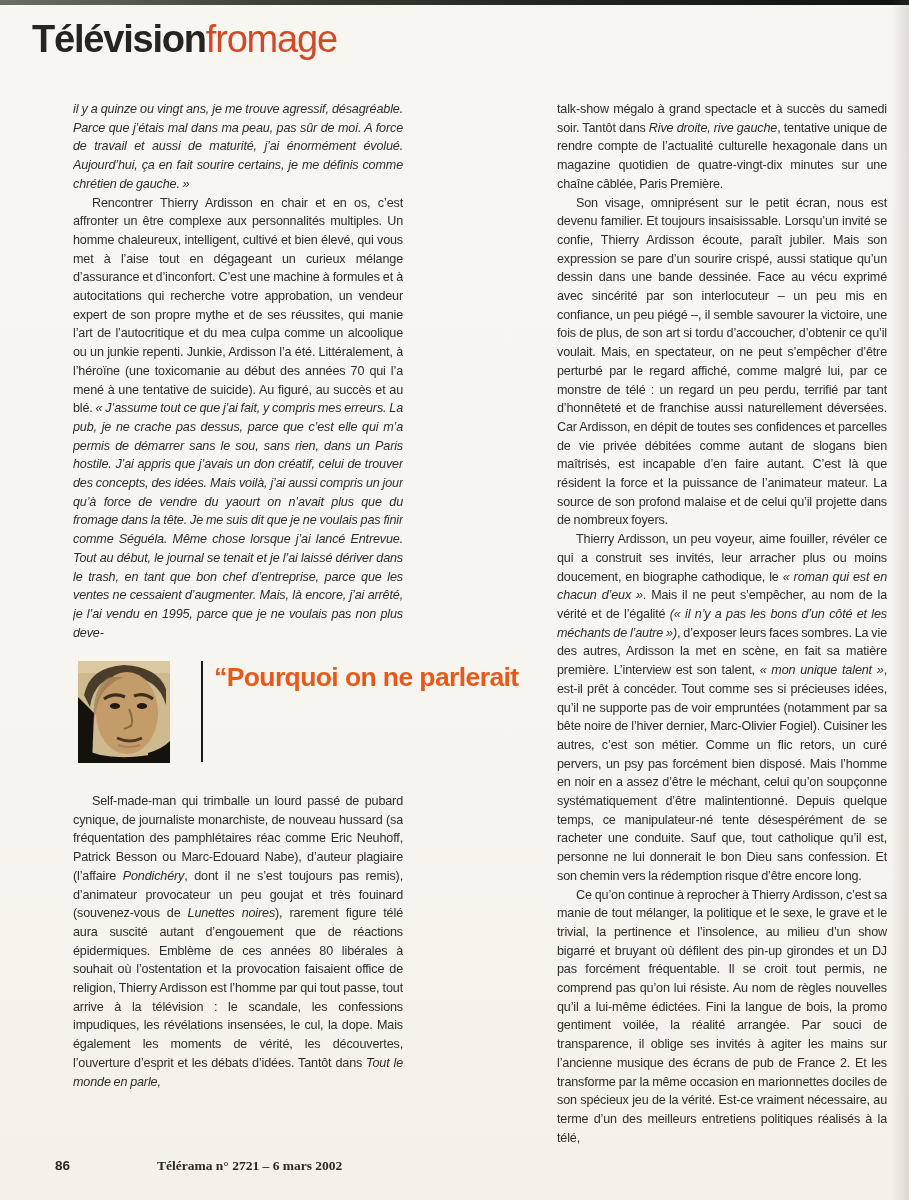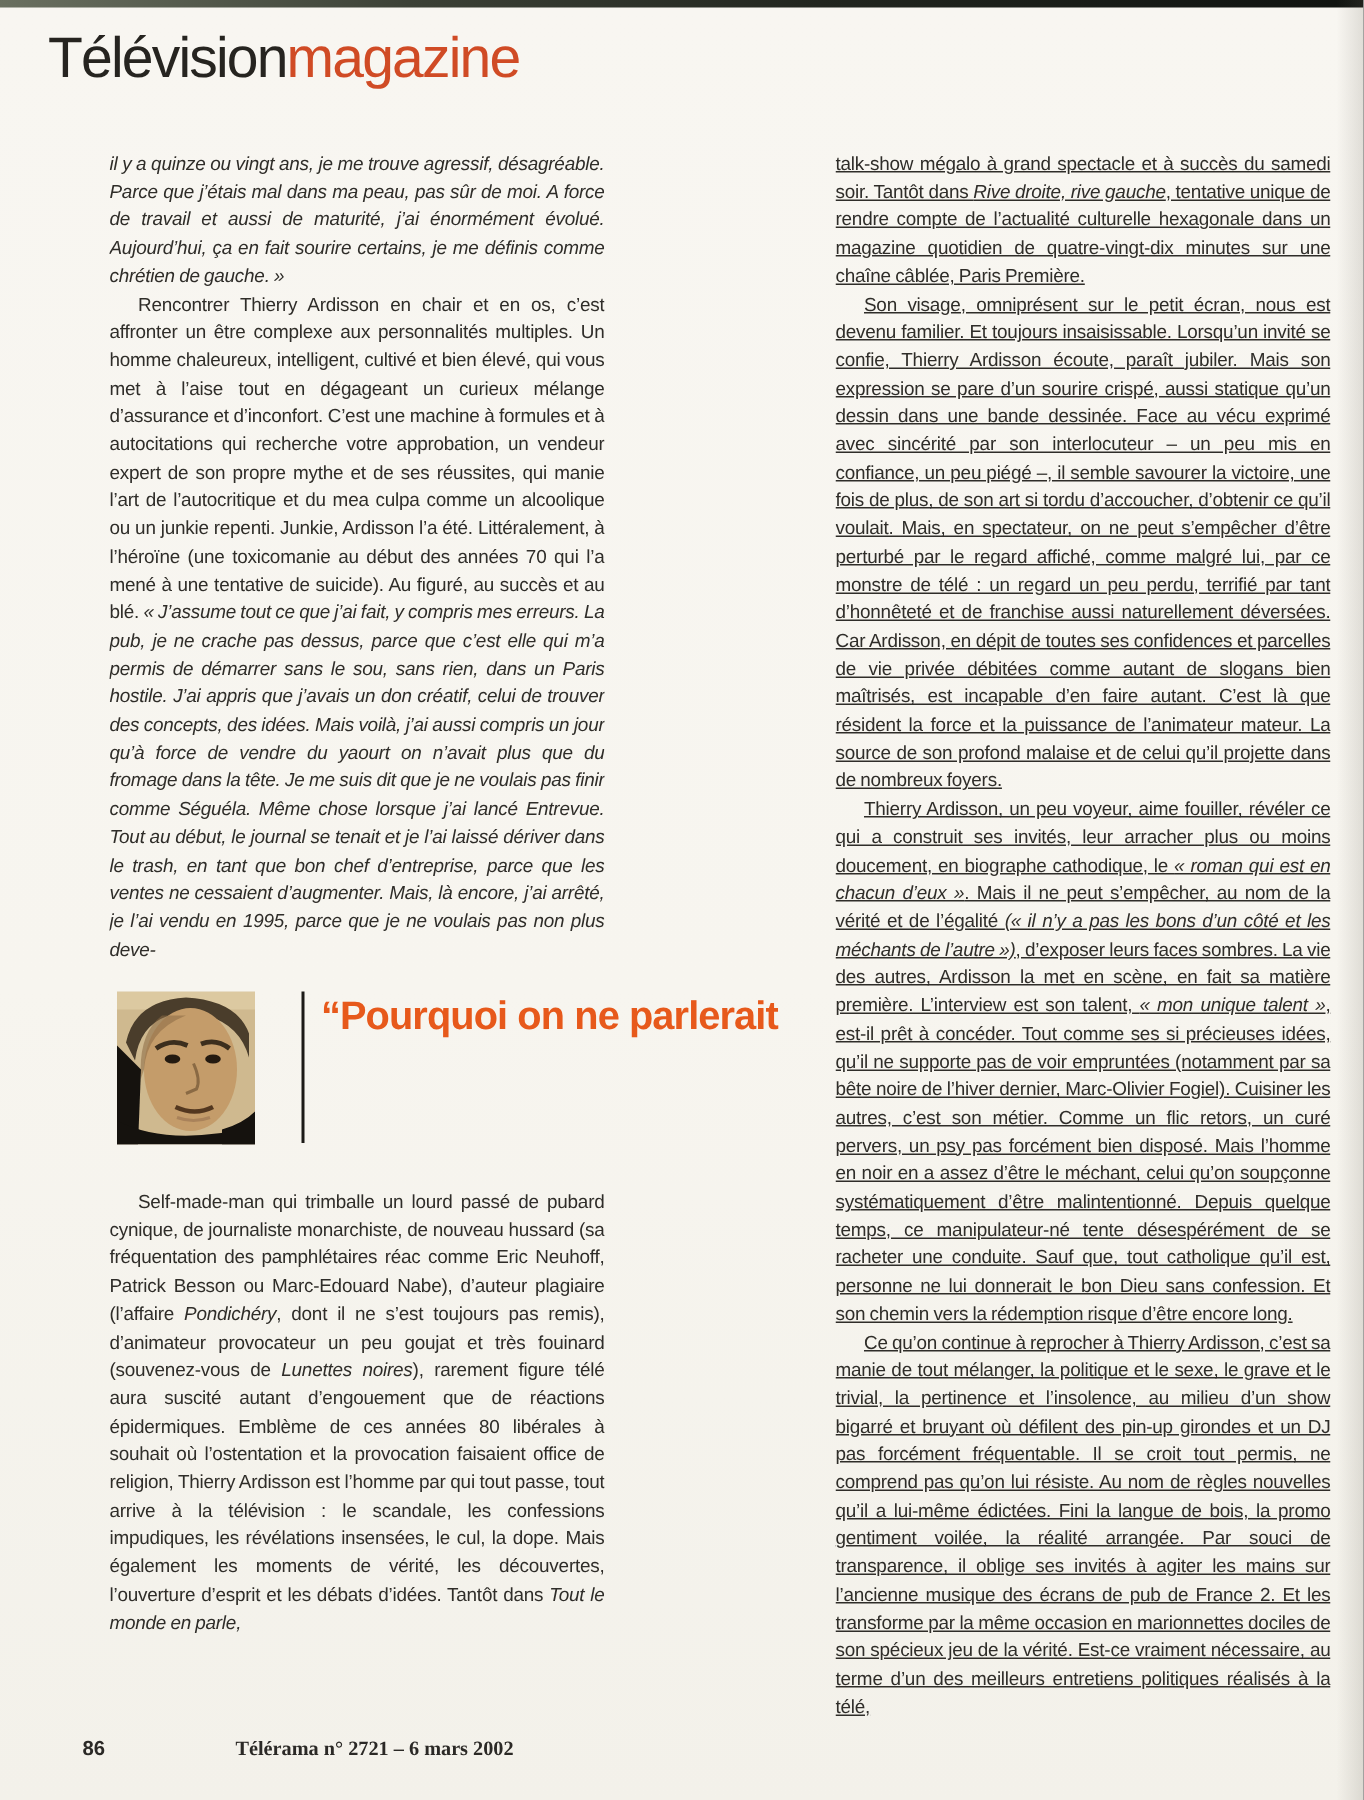--- a/index.html
+++ b/index.html
@@ -12,32 +12,32 @@
   .scan-top-edge{
     position:absolute;top:0;left:0;width:100%;height:5px;
     background:linear-gradient(90deg,#6a7060 0%,#3c4136 30%,#22261f 60%,#101310 100%);
   }
   .right-edge-shade{
     position:absolute;top:0;right:0;width:18px;height:100%;
     background:linear-gradient(90deg,rgba(110,105,95,0) 0%,rgba(110,105,95,0.18) 100%);
     pointer-events:none;
   }
   .masthead{position:absolute;left:32px;top:20px;font-size:38px;letter-spacing:-1.2px;line-height:1;}
-  .mh-black{font-weight:400;color:#262420;}
+  .mh-black{font-weight:700;color:#262420;}
   .mh-orange{font-weight:400;color:#d04b25;}
 
   .col{
     position:absolute;width:330px;
     font-size:12.6px;line-height:18.7px;
     letter-spacing:-0.15px;word-spacing:-0.5px;
     color:#2f2d29;text-align:justify;
   }
   .col-left-top{left:73px;top:100px;height:561px;overflow:hidden;}
   .col-left-bottom{left:73px;top:792px;height:366px;overflow:hidden;}
-  .col-right{left:557px;top:100px;height:1078px;overflow:hidden;text-decoration:underline;}
+  .col-right{left:557px;top:100px;height:1078px;overflow:hidden;}
 
   .para{margin:0;}
   .para.indent{text-indent:19px;}
   .para.has-arrow{position:relative;}
   .it{font-style:italic;}
 
   .quote-figure{position:absolute;left:78px;top:661px;margin:0;display:flex;align-items:flex-start;}
   .photo{width:92px;height:102px;flex:0 0 auto;font-size:0;}
   .vrule{width:2px;height:101px;background:#1c1a17;margin-left:31px;flex:0 0 auto;}
   .pull-quote{
@@ -52,21 +52,21 @@
   .issue{margin-left:14px;font-family:Liberation Serif, serif;}
 </style>
 </head>
 <body>
 
 <div class="page">
 
   <div class="scan-top-edge"></div>
 
   <div class="masthead">
-    <span class="mh-black">Télévision</span><span class="mh-orange">magazine</span>
+    <span class="mh-black">Télévision</span><span class="mh-orange">fromage</span>
   </div>
 
   <section class="col col-left-top">
       <p class="para has-arrow"><span class="it">il y a quinze ou vingt ans, je me trouve agressif, désagréable. Parce que j’étais mal dans ma peau, pas sûr de moi. A force de travail et aussi de maturité, j’ai énormément évolué. Aujourd’hui, ça en fait sourire certains, je me définis comme chrétien de gauche. »</span></p>
       <p class="para indent"><span>Rencontrer Thierry Ardisson en chair et en os, c’est affronter un être complexe aux personnalités multiples. Un homme chaleureux, intelligent, cultivé et bien élevé, qui vous met à l’aise tout en dégageant un curieux mélange d’assurance et d’inconfort. C’est une machine à formules et à autocitations qui recherche votre approbation, un vendeur expert de son propre mythe et de ses réussites, qui manie l’art de l’autocritique et du mea culpa comme un alcoolique ou un junkie repenti. Junkie, Ardisson l’a été. Littéralement, à l’héroïne (une toxicomanie au début des années 70 qui l’a mené à une tentative de suicide). Au figuré, au succès et au blé. </span><span class="it">« J’assume tout ce que j’ai fait, y compris mes erreurs. La pub, je ne crache pas dessus, parce que c’est elle qui m’a permis de démarrer sans le sou, sans rien, dans un Paris hostile. J’ai appris que j’avais un don créatif, celui de trouver des concepts, des idées. Mais voilà, j’ai aussi compris un jour qu’à force de vendre du yaourt on n’avait plus que du fromage dans la tête. Je me suis dit que je ne voulais pas finir comme Séguéla. Même chose lorsque j’ai lancé Entrevue. Tout au début, le journal se tenait et je l’ai laissé dériver dans le trash, en tant que bon chef d’entreprise, parce que les ventes ne cessaient d’augmenter. Mais, là encore, j’ai arrêté, je l’ai vendu en 1995, parce que je ne voulais pas non plus deve-</span></p>
     </section>
 
   <figure class="quote-figure">
     <div class="photo">
       <svg width="92" height="102" viewBox="0 0 92 102" aria-hidden="true">

